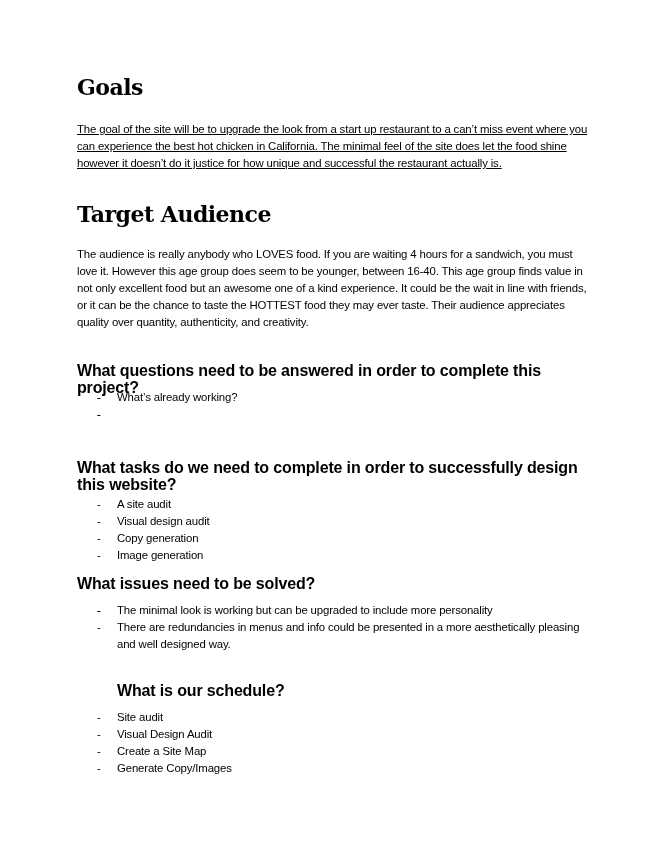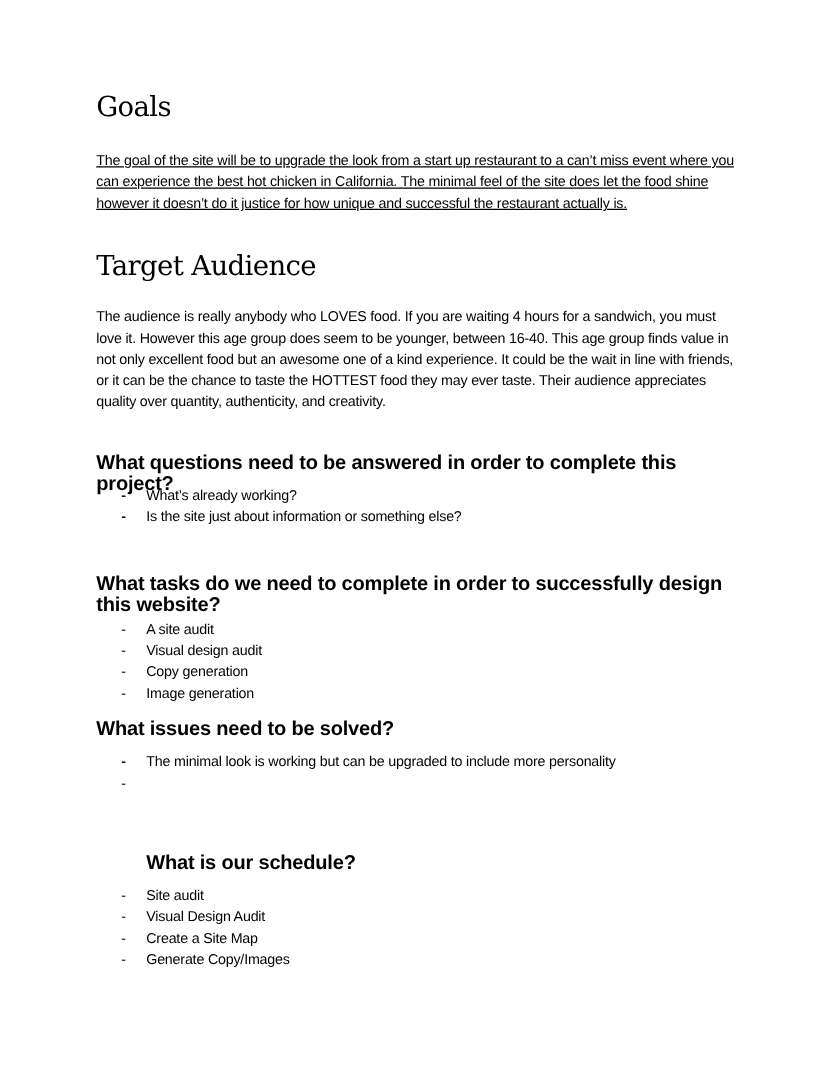--- a/index.html
+++ b/index.html
@@ -16,21 +16,21 @@
       font-family: "Liberation Sans", sans-serif;
     }
     .page {
       position: absolute;
       left: 77px;
       top: 0;
       width: 520px;
     }
     h1 {
       font-family: "DejaVu Serif", serif;
-      font-weight: normal;
+      font-weight: bold;
       font-size: 22px;
       letter-spacing: -0.5px;
       margin: 0;
       position: absolute;
       left: 0;
       line-height: 28px;
     }
     p.body {
       font-family: "Liberation Sans", sans-serif;
       font-size: 11.4px;
@@ -81,36 +81,36 @@
   <p class="body" style="top:121px;text-decoration:underline;">The goal of the site will be to upgrade the look from a start up restaurant to  a can’t miss event where you can experience the best hot chicken in California.  The minimal feel of the site does let the food shine however it doesn’t do it justice for how unique and successful the restaurant actually is.</p>
 
   <h1 style="top:200px;">Target Audience</h1>
   <p class="body" style="top:246px;">The audience is really anybody who LOVES food.  If you are waiting 4 hours for a sandwich, you must love it.  However this age group does seem to be younger, between 16-40.  This age group finds value in not only excellent food but an awesome one of a kind experience.  It could be the wait in line with friends, or it can be the chance to taste the HOTTEST food they may ever taste.  Their audience appreciates quality over quantity, authenticity, and creativity.</p>
 
   <div class="q" style="top:362px;">What questions need to be answered in order to complete this project?</div>
   <ul class="dash" style="top:389px;">
     <li><span class="dash-mark">-</span></li>
     <li><span class="dash-mark">-</span><span>What’s already working?</span></li>
     <li><span class="dash-mark">-</span></li>
-    <li><span class="dash-mark">-</span><span>Is the site just about information or something else?</span></li>
+    <li><span class="dash-mark">-</span></li>
   </ul>
 
   <div class="q" style="top:459px;">What tasks do we need to complete in order to successfully design this website?</div>
   <ul class="dash" style="top:496px;">
     <li><span class="dash-mark">-</span><span>A site audit</span></li>
     <li><span class="dash-mark">-</span><span>Visual design audit</span></li>
     <li><span class="dash-mark">-</span><span>Copy generation</span></li>
     <li><span class="dash-mark">-</span><span>Image generation</span></li>
   </ul>
 
   <div class="q" style="top:575px;">What issues need to be solved?</div>
   <ul class="dash" style="top:602px;">
     <li><span class="dash-mark">-</span></li>
     <li><span class="dash-mark">-</span><span>The minimal look is working but can be upgraded to include more personality</span></li>
-    <li><span class="dash-mark">-</span></li>
+    <li><span class="dash-mark">-</span><span>There are redundancies in menus and info could be presented in a more aesthetically pleasing and well designed way.</span></li>
   </ul>
 
   <div class="q" style="top:682px; left:40px;">What is our schedule?</div>
   <ul class="dash" style="top:709px;">
     <li><span class="dash-mark">-</span><span>Site audit</span></li>
     <li><span class="dash-mark">-</span><span>Visual Design Audit</span></li>
     <li><span class="dash-mark">-</span><span>Create a Site Map</span></li>
     <li><span class="dash-mark">-</span><span>Generate Copy/Images</span></li>
   </ul>
 

